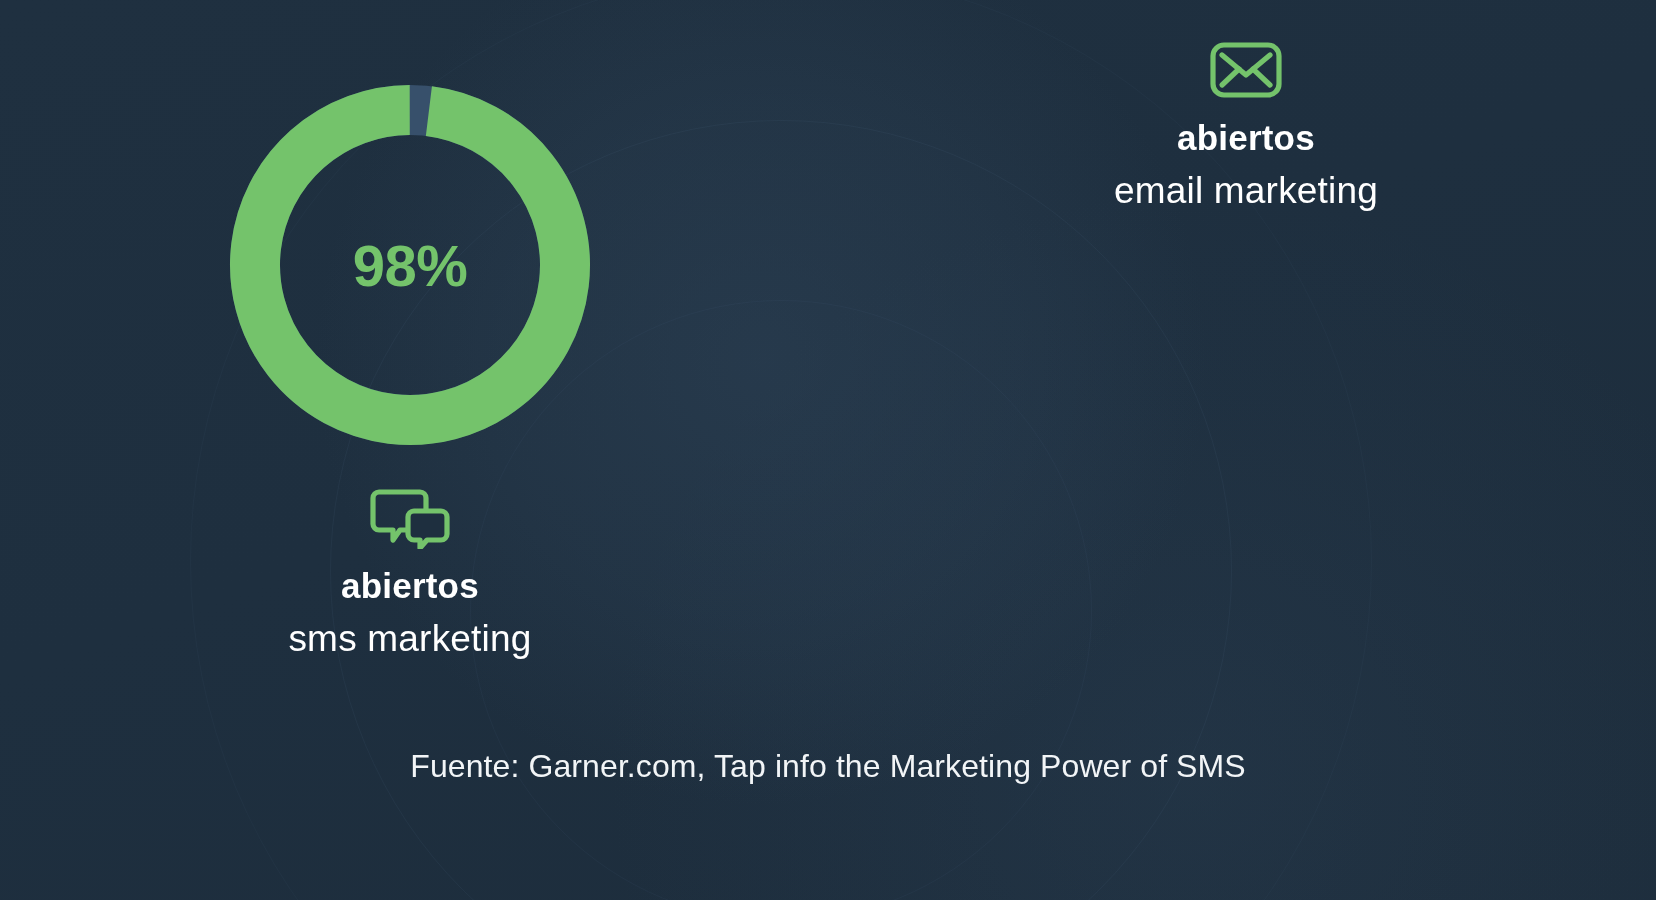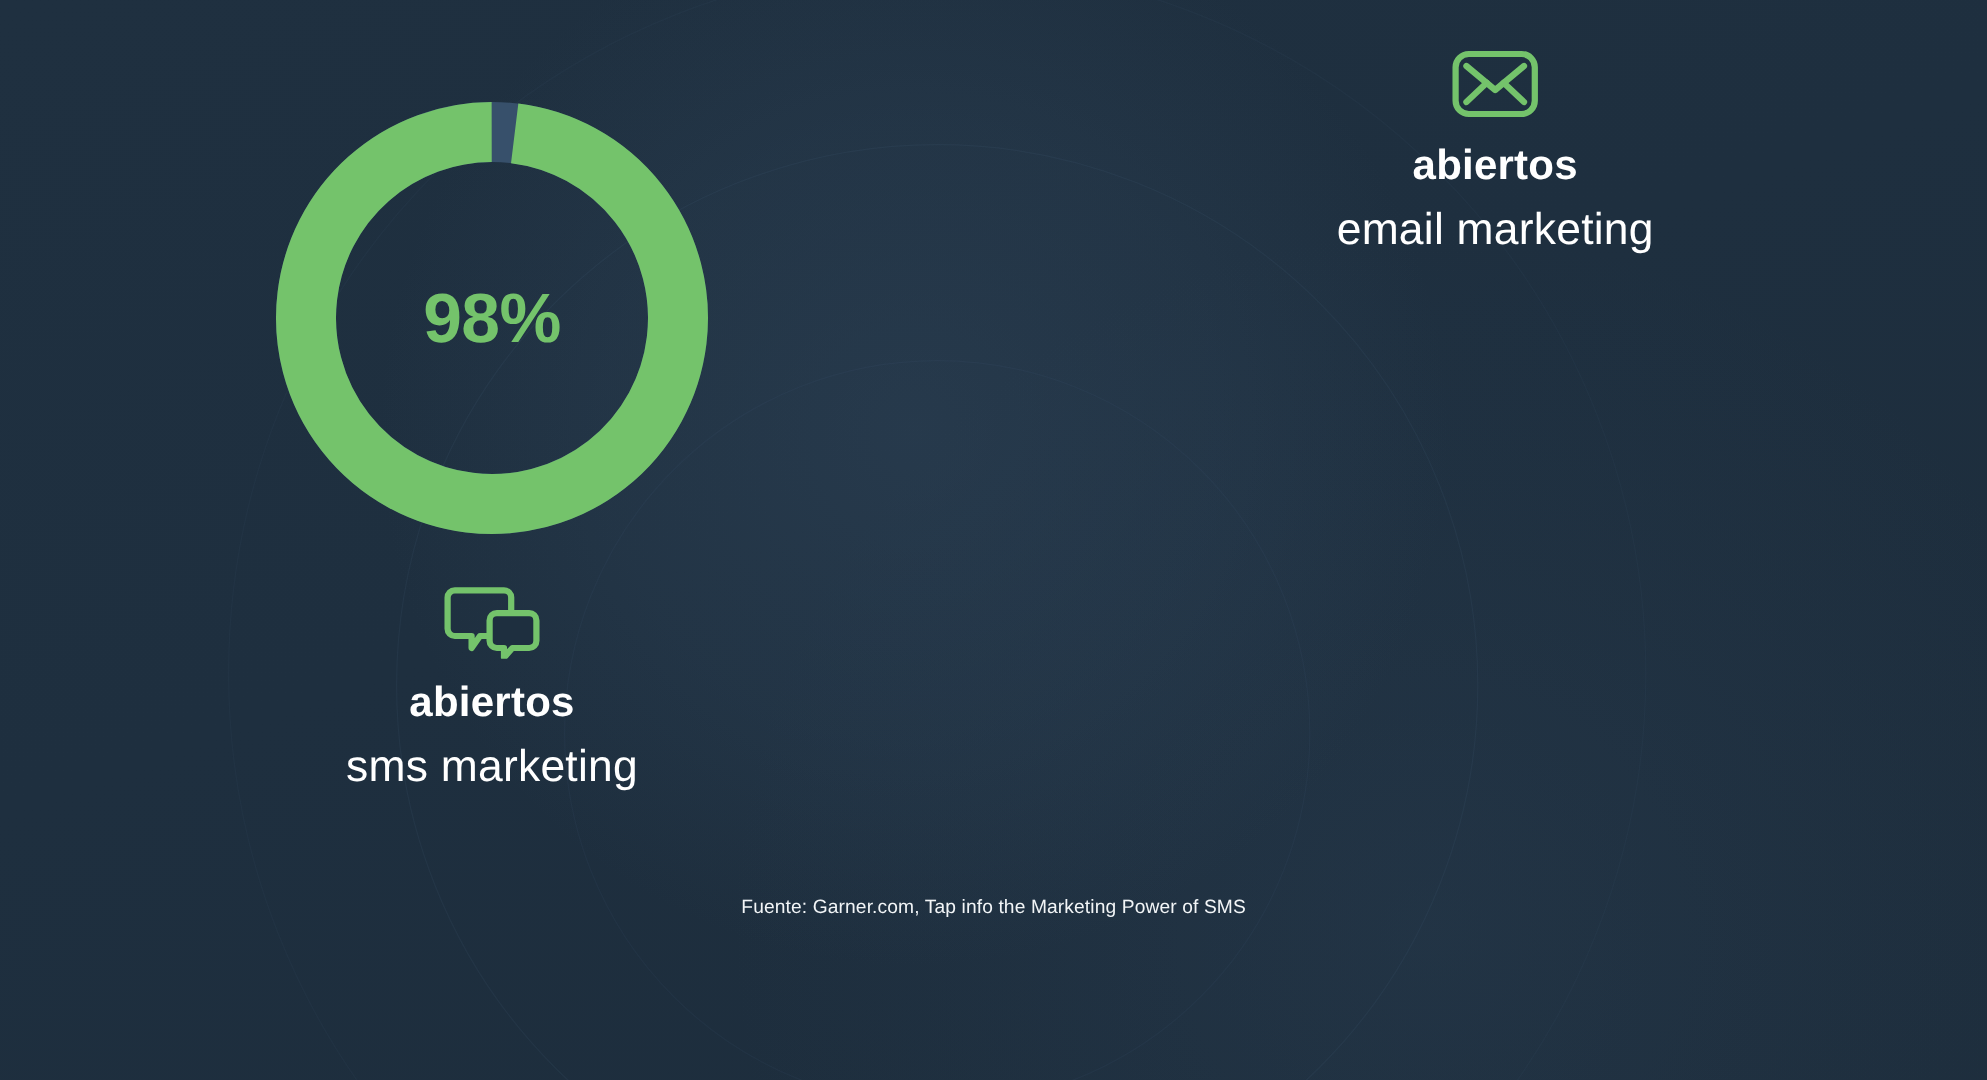--- a/index.html
+++ b/index.html
@@ -113,21 +113,21 @@
     display: block;
     margin-top: 17px;
   }
 
   .source {
     position: absolute;
     left: 0;
     top: 748px;
     width: 1656px;
     text-align: center;
-    font-size: 16px;
+    font-size: 32px;
     font-weight: 400;
     color: #f2f5f7;
     letter-spacing: 0.1px;
   }
 </style>
 </head>
 <body>
 
 <div class="canvas">
 

